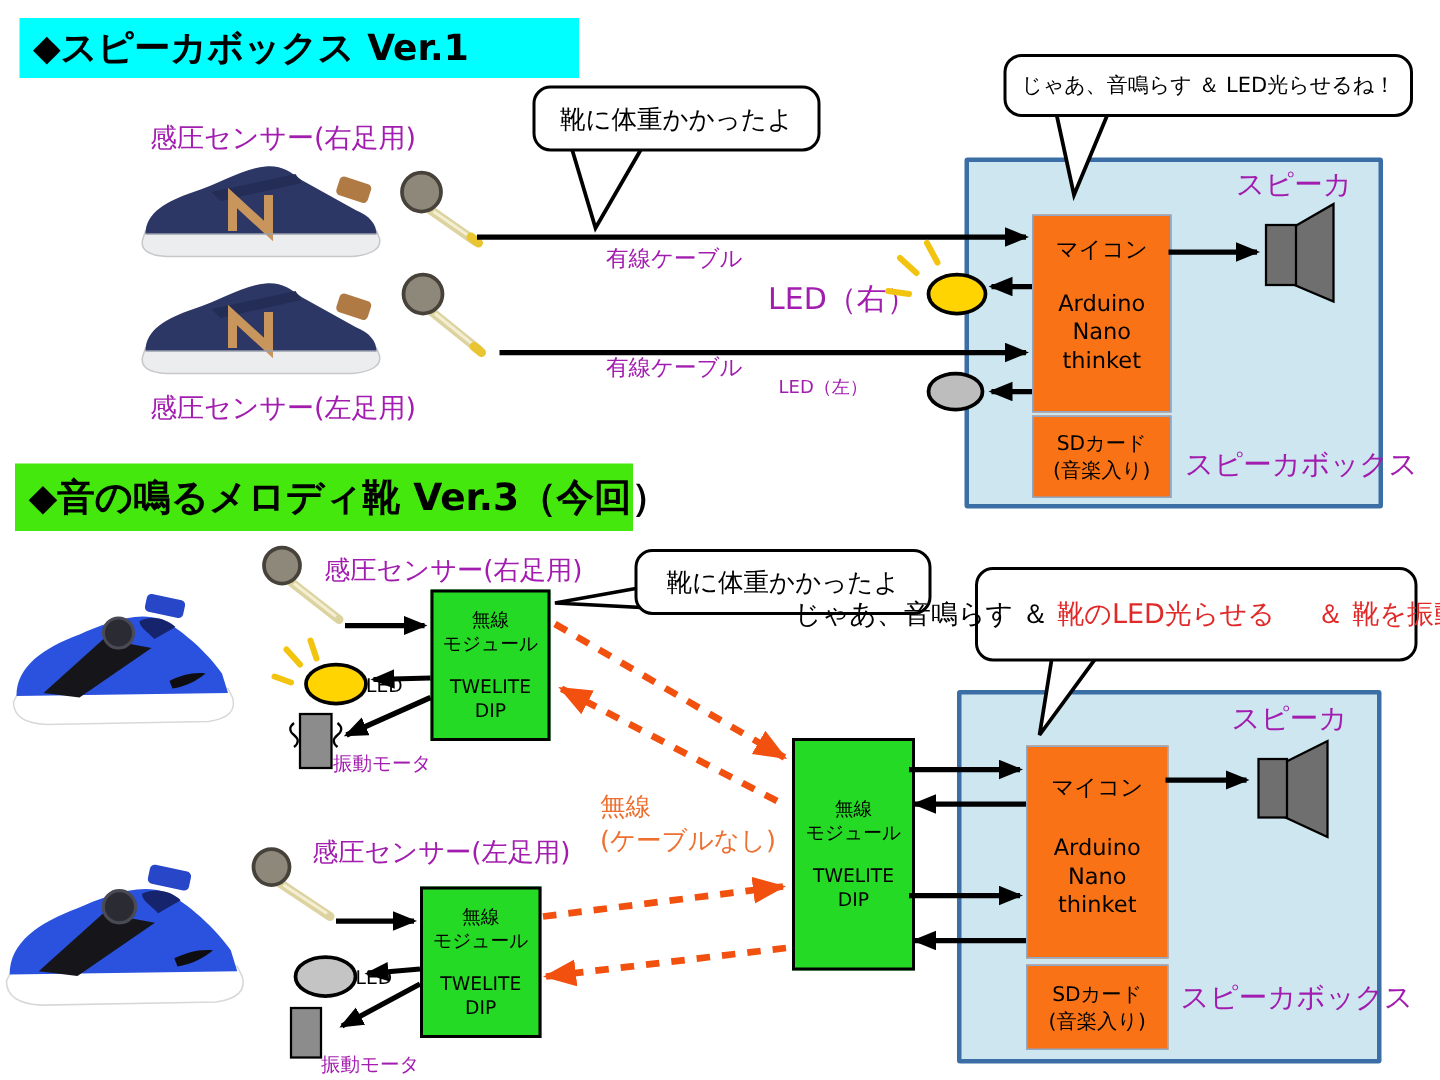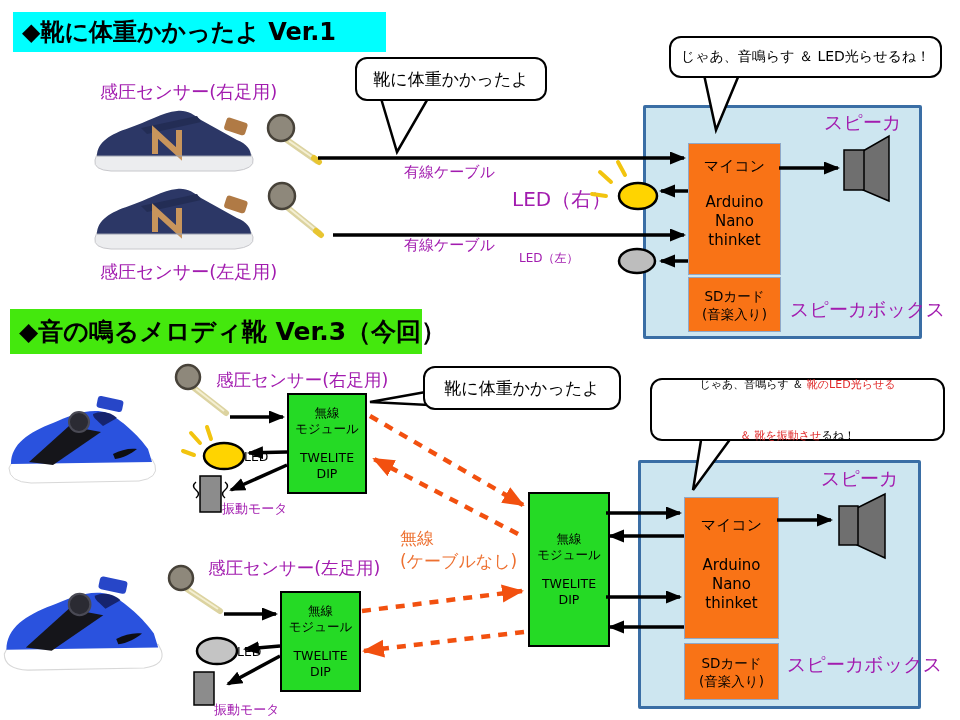--- a/index.html
+++ b/index.html
@@ -22,21 +22,21 @@
 
   
   .bubble{
     background:#fff;border:2.5px solid #000;border-radius:12px;
     display:flex;align-items:center;justify-content:center;
     white-space:nowrap;text-align:center;
   }
   #bubble-v1-shoe{left:355px;top:57px;width:188px;height:40px;font-size:17px;}
   #bubble-v1-ctrl{left:669px;top:36px;width:269px;height:38px;font-size:14px;}
   #bubble-v3-shoe{left:423px;top:366px;width:194px;height:40px;font-size:17px;}
-  #bubble-v3-ctrl{left:650px;top:378px;width:291px;height:59px;font-size:11px;flex-direction:column;line-height:23px;gap:28px;}
+  #bubble-v3-ctrl{left:650px;top:378px;width:291px;height:59px;font-size:18px;flex-direction:row;line-height:23px;gap:28px;}
   .red{color:#E02929;}
 
   
   .spk-box{background:#CDE6F0;border:3px solid #3A6EA5;border-radius:2px;}
   #spkbox-v1{left:643px;top:105px;width:273px;height:228px;}
   #spkbox-v3{left:638px;top:460px;width:277px;height:243px;}
 
   
   .white-box{background:#f97316;border:1.5px solid #8FA8C8;display:flex;flex-direction:column;align-items:center;text-align:center;}
   #mcu-v1{left:688px;top:143px;width:91px;height:130px;font-size:15px;}
@@ -60,21 +60,21 @@
   #mod-left{left:280px;top:591px;width:77px;height:97px;}
 
   .led-text{width:22px;text-align:center;font-size:12.5px;margin-left:40px;}
   .orange-note{color:#ED7030;font-size:17px;line-height:23px;white-space:nowrap;}
 </style>
 </head>
 <body>
 
 <div id="stage">
 
-  <div class="abs z1 sec-title" id="title-ver1">◆靴に体重かかったよ Ver.1</div>
+  <div class="abs z1 sec-title" id="title-ver1">◆スピーカボックス Ver.1</div>
   <div class="abs z1 sec-title" id="title-ver3">◆音の鳴るメロディ靴 Ver.3（今回）</div>
 
   <svg class="abs z0" style="left:88px;top:100px;" width="172" height="78" viewBox="0 0 170 78">
     <path d="M6,60 Q4,70 22,71 L146,71 Q166,69 164,59 L162,54 8,54 Z" fill="#ECEDEF" stroke="#C8C8CC"></path>
     <path d="M8,56 C8,42 22,34 40,28 C58,22 74,12 88,11 C98,10 104,14 112,20 L148,40 C158,44 162,50 162,56 Z" fill="#2C3766"></path>
     <rect x="136" y="20" width="22" height="13" rx="3" fill="#B07A45" transform="rotate(18 147 26)"></rect>
     <path d="M52,28 L108,16 L112,22 L58,34 Z" fill="#232D55"></path>
     <path d="M66,54 L66,32 L90,54 L90,30" stroke="#C8955C" stroke-width="6" fill="none"></path>
     <path d="M8,56 L162,56" stroke="#9AA0AE" stroke-width="1"></path>
   </svg>

